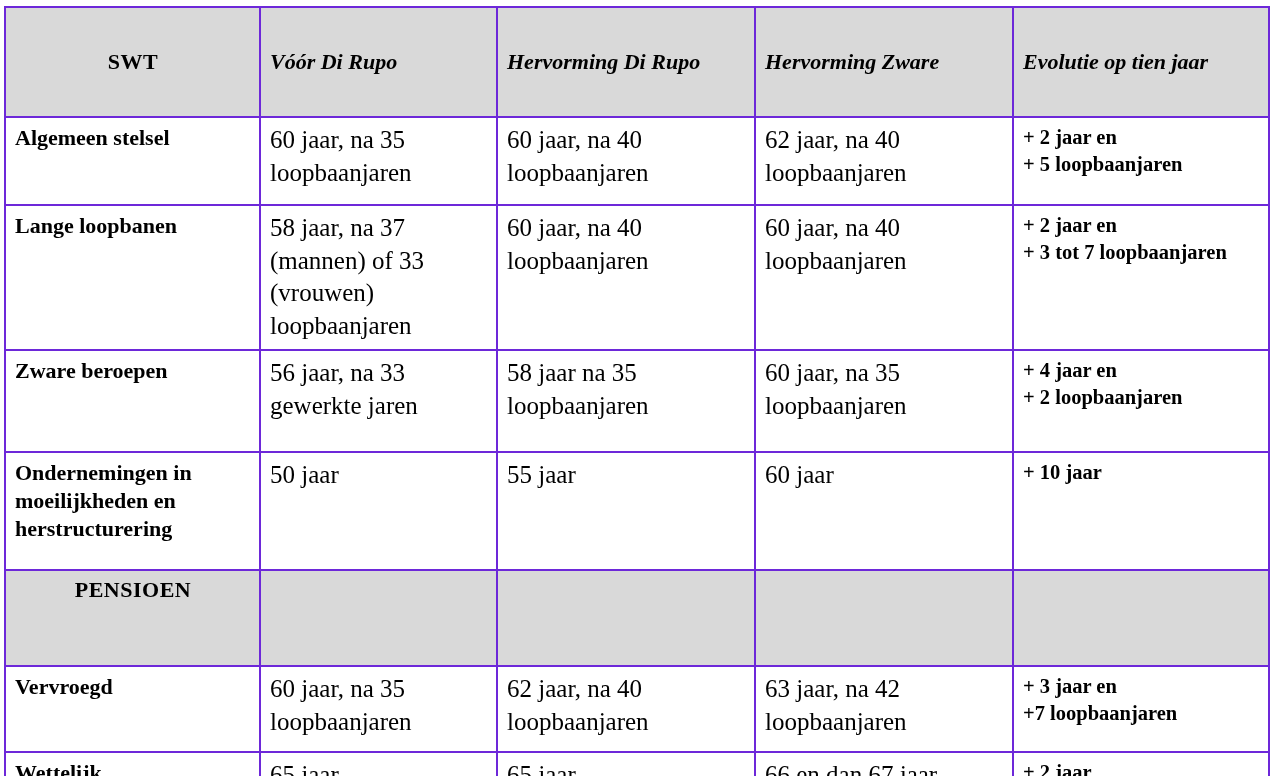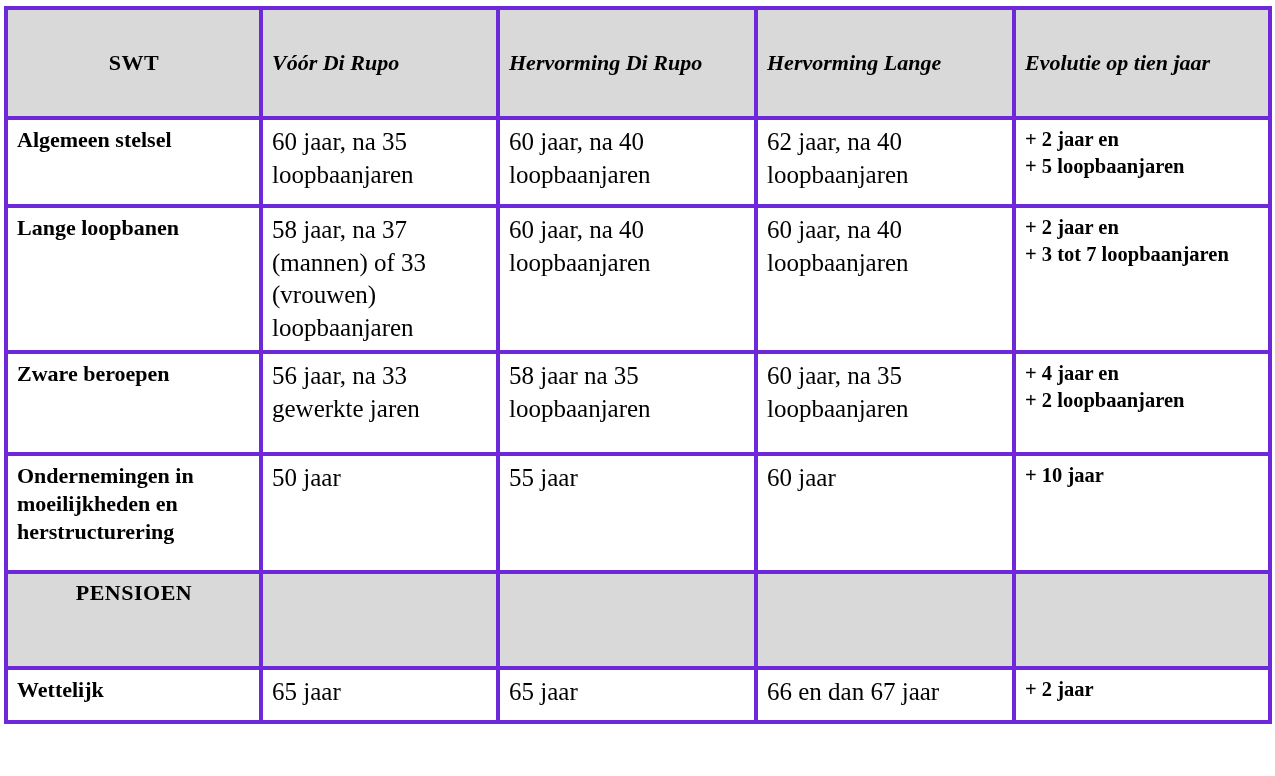--- a/index.html
+++ b/index.html
@@ -18,21 +18,21 @@
     padding: 4px 6px 0 4px;
     box-sizing: border-box;
   }
   table.main-table {
     border-collapse: collapse;
     table-layout: fixed;
     width: 1264px;
     margin-top: 2px;
   }
   table.main-table td, table.main-table th {
-    border: 4px solid #6d28d9;
+    border: 2px solid #6d28d9;
     vertical-align: top;
     padding: 6px 8px 6px 9px;
     box-sizing: border-box;
   }
   
   col.c0 { width: 255px; }
   col.c1 { width: 237px; }
   col.c2 { width: 258px; }
   col.c3 { width: 258px; }
   col.c4 { width: 256px; }
@@ -106,21 +106,21 @@
         <col class="c1">
         <col class="c2">
         <col class="c3">
         <col class="c4">
     </colgroup>
     <tbody>
       <tr class="header-row">
         <td class="header-first">SWT</td>
         <td class="header-cell">Vóór Di Rupo</td>
         <td class="header-cell">Hervorming Di Rupo</td>
-        <td class="header-cell">Hervorming Lange</td>
+        <td class="header-cell">Hervorming Zware</td>
         <td class="header-cell">Evolutie op tien jaar</td>
       </tr>
 
       <tr class="r-algemeen">
         <td class="row-label">Algemeen stelsel</td>
         <td class="cell">60 jaar, na 35 loopbaanjaren</td>
         <td class="cell">60 jaar, na 40 loopbaanjaren</td>
         <td class="cell">62 jaar, na 40 loopbaanjaren</td>
         <td class="cell-bold">
             <span class="line">+ 2 jaar en</span>
@@ -159,20 +159,30 @@
       </tr>
 
       <tr class="r-pensioen">
         <td class="pensioen-label">PENSIOEN</td>
         <td></td>
         <td></td>
         <td></td>
         <td></td>
       </tr>
 
+      <tr class="r-vervroegd">
+        <td class="row-label">Vervroegd</td>
+        <td class="cell">60 jaar, na 35 loopbaanjaren</td>
+        <td class="cell">62 jaar, na 40 loopbaanjaren</td>
+        <td class="cell">63 jaar, na 42 loopbaanjaren</td>
+        <td class="cell-bold">
+            <span class="line">+ 3 jaar en</span>
+            <span class="line">+7 loopbaanjaren</span>
+          </td>
+      </tr>
 
       <tr class="r-wettelijk">
         <td class="row-label">Wettelijk</td>
         <td class="cell">65 jaar</td>
         <td class="cell">65 jaar</td>
         <td class="cell">66 en dan 67 jaar</td>
         <td class="cell-bold">+ 2 jaar</td>
       </tr>
     </tbody>
   </table>

